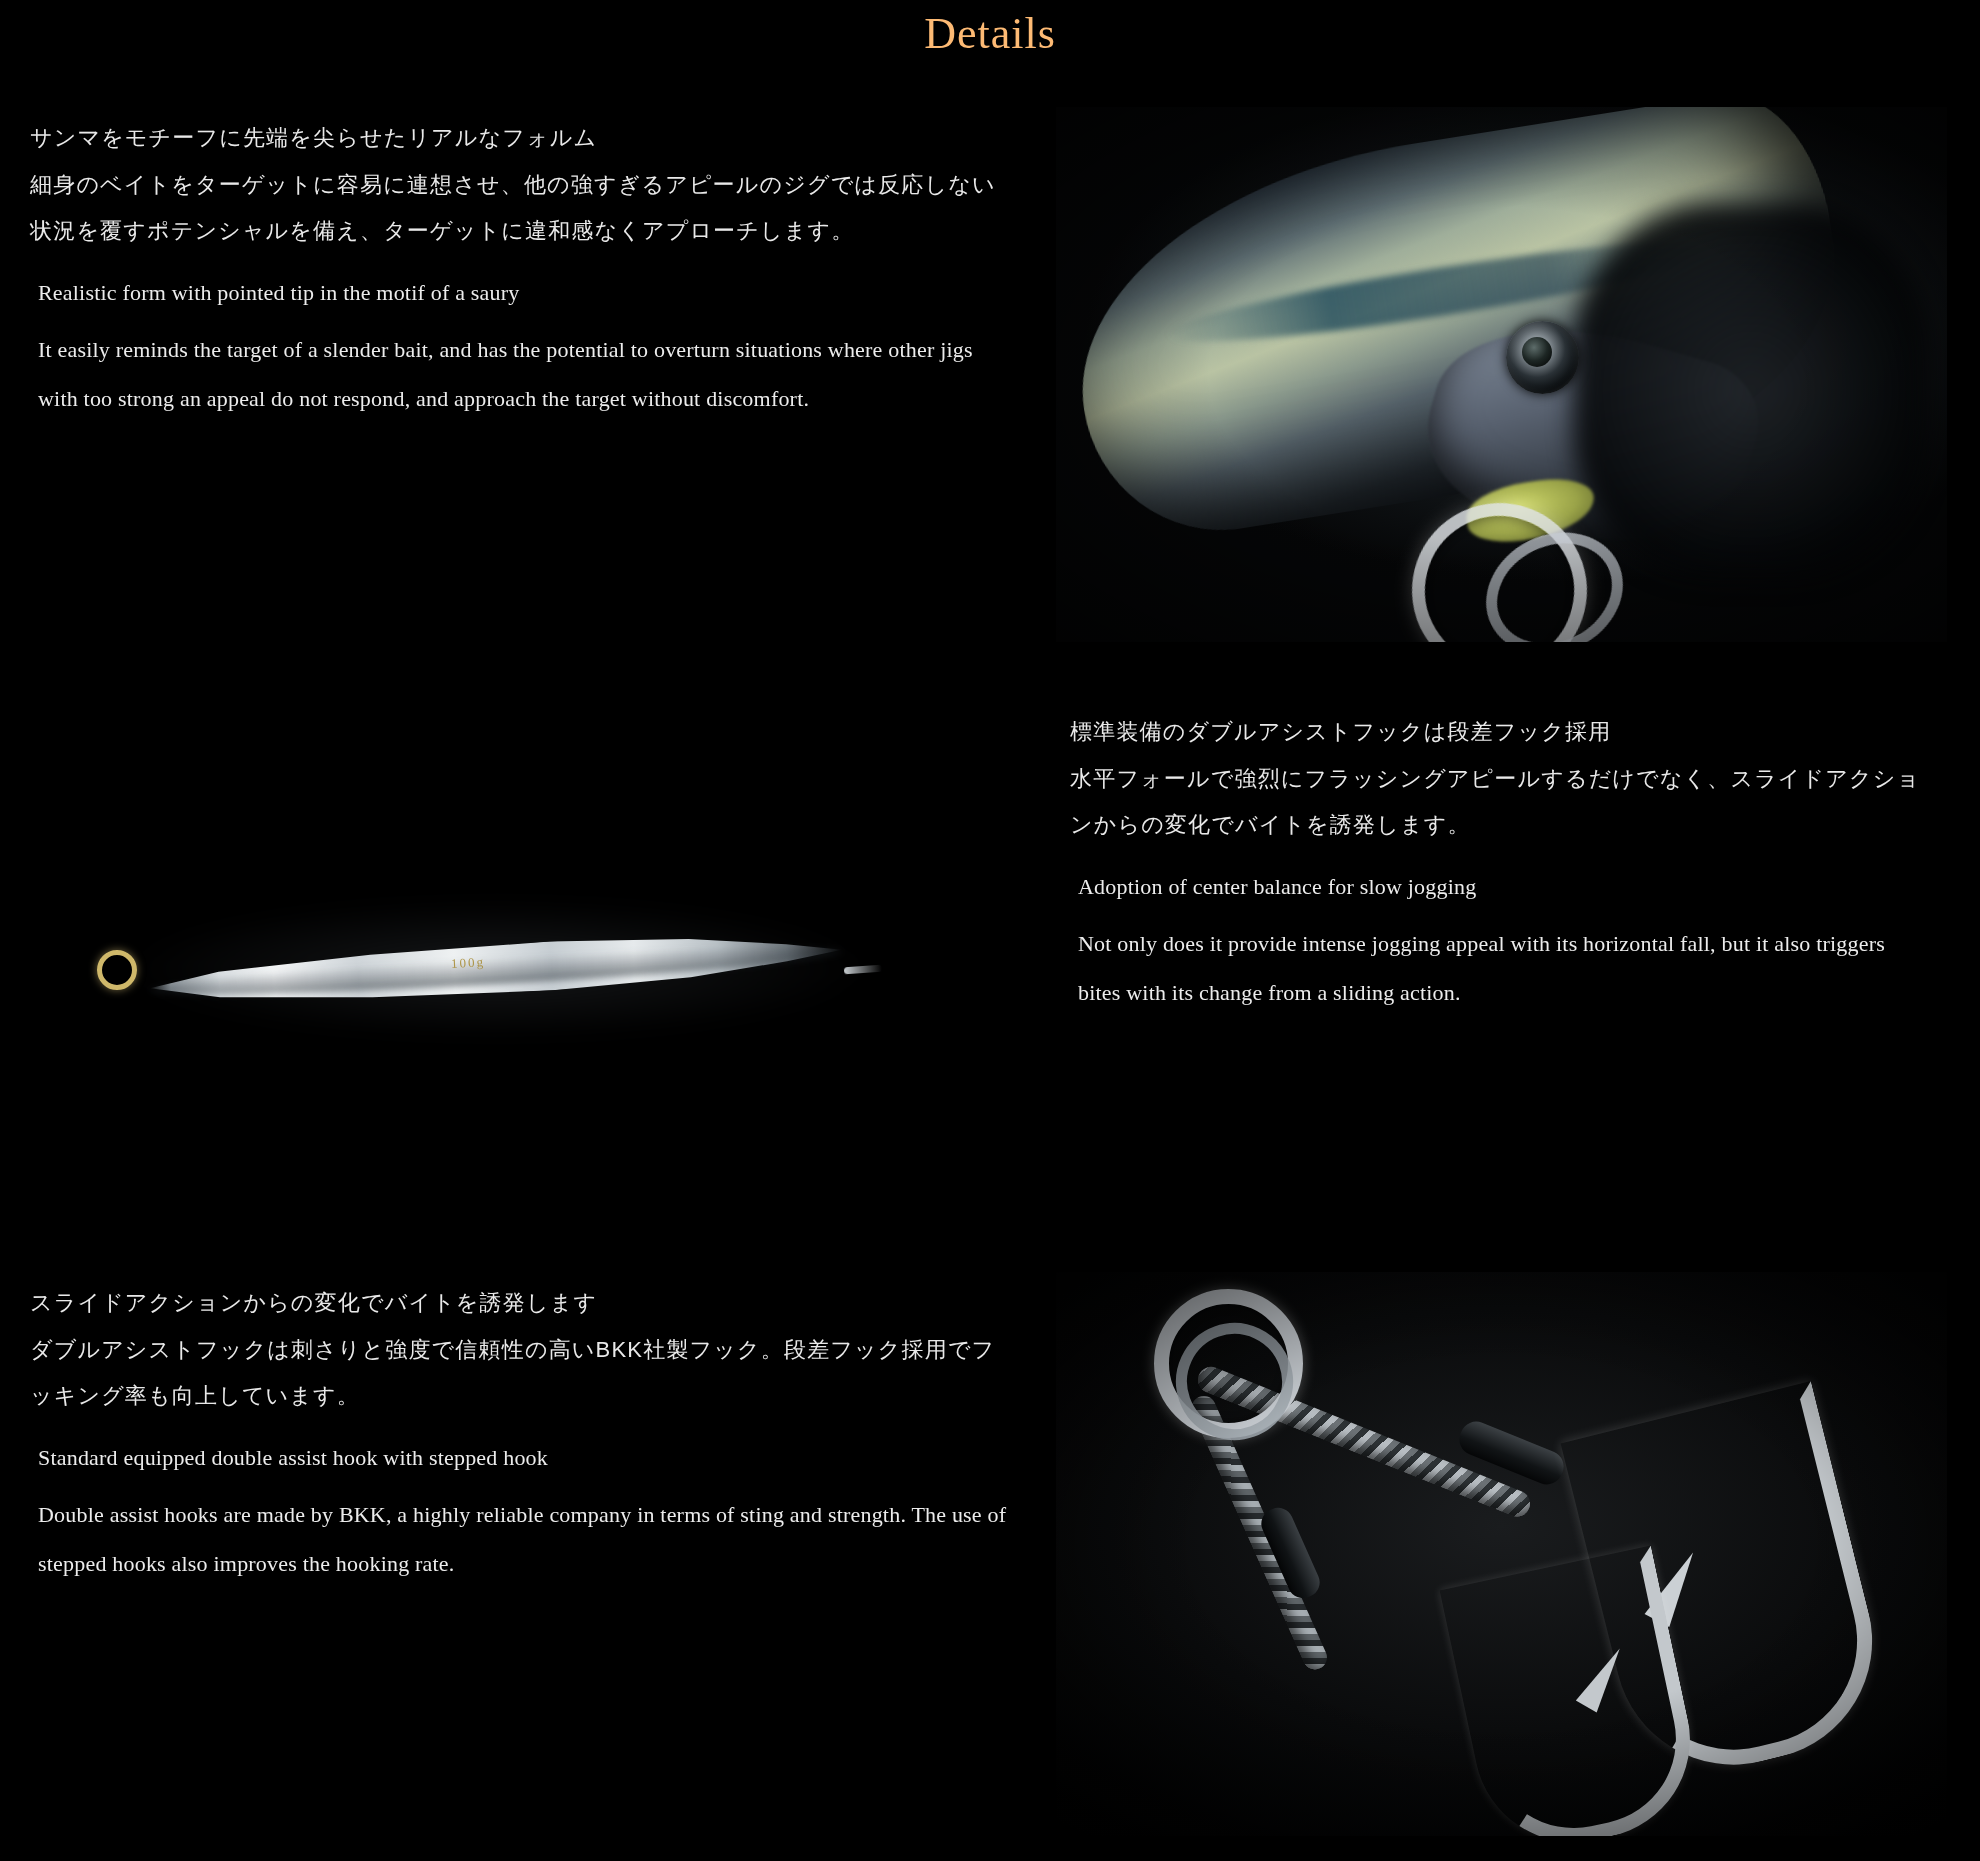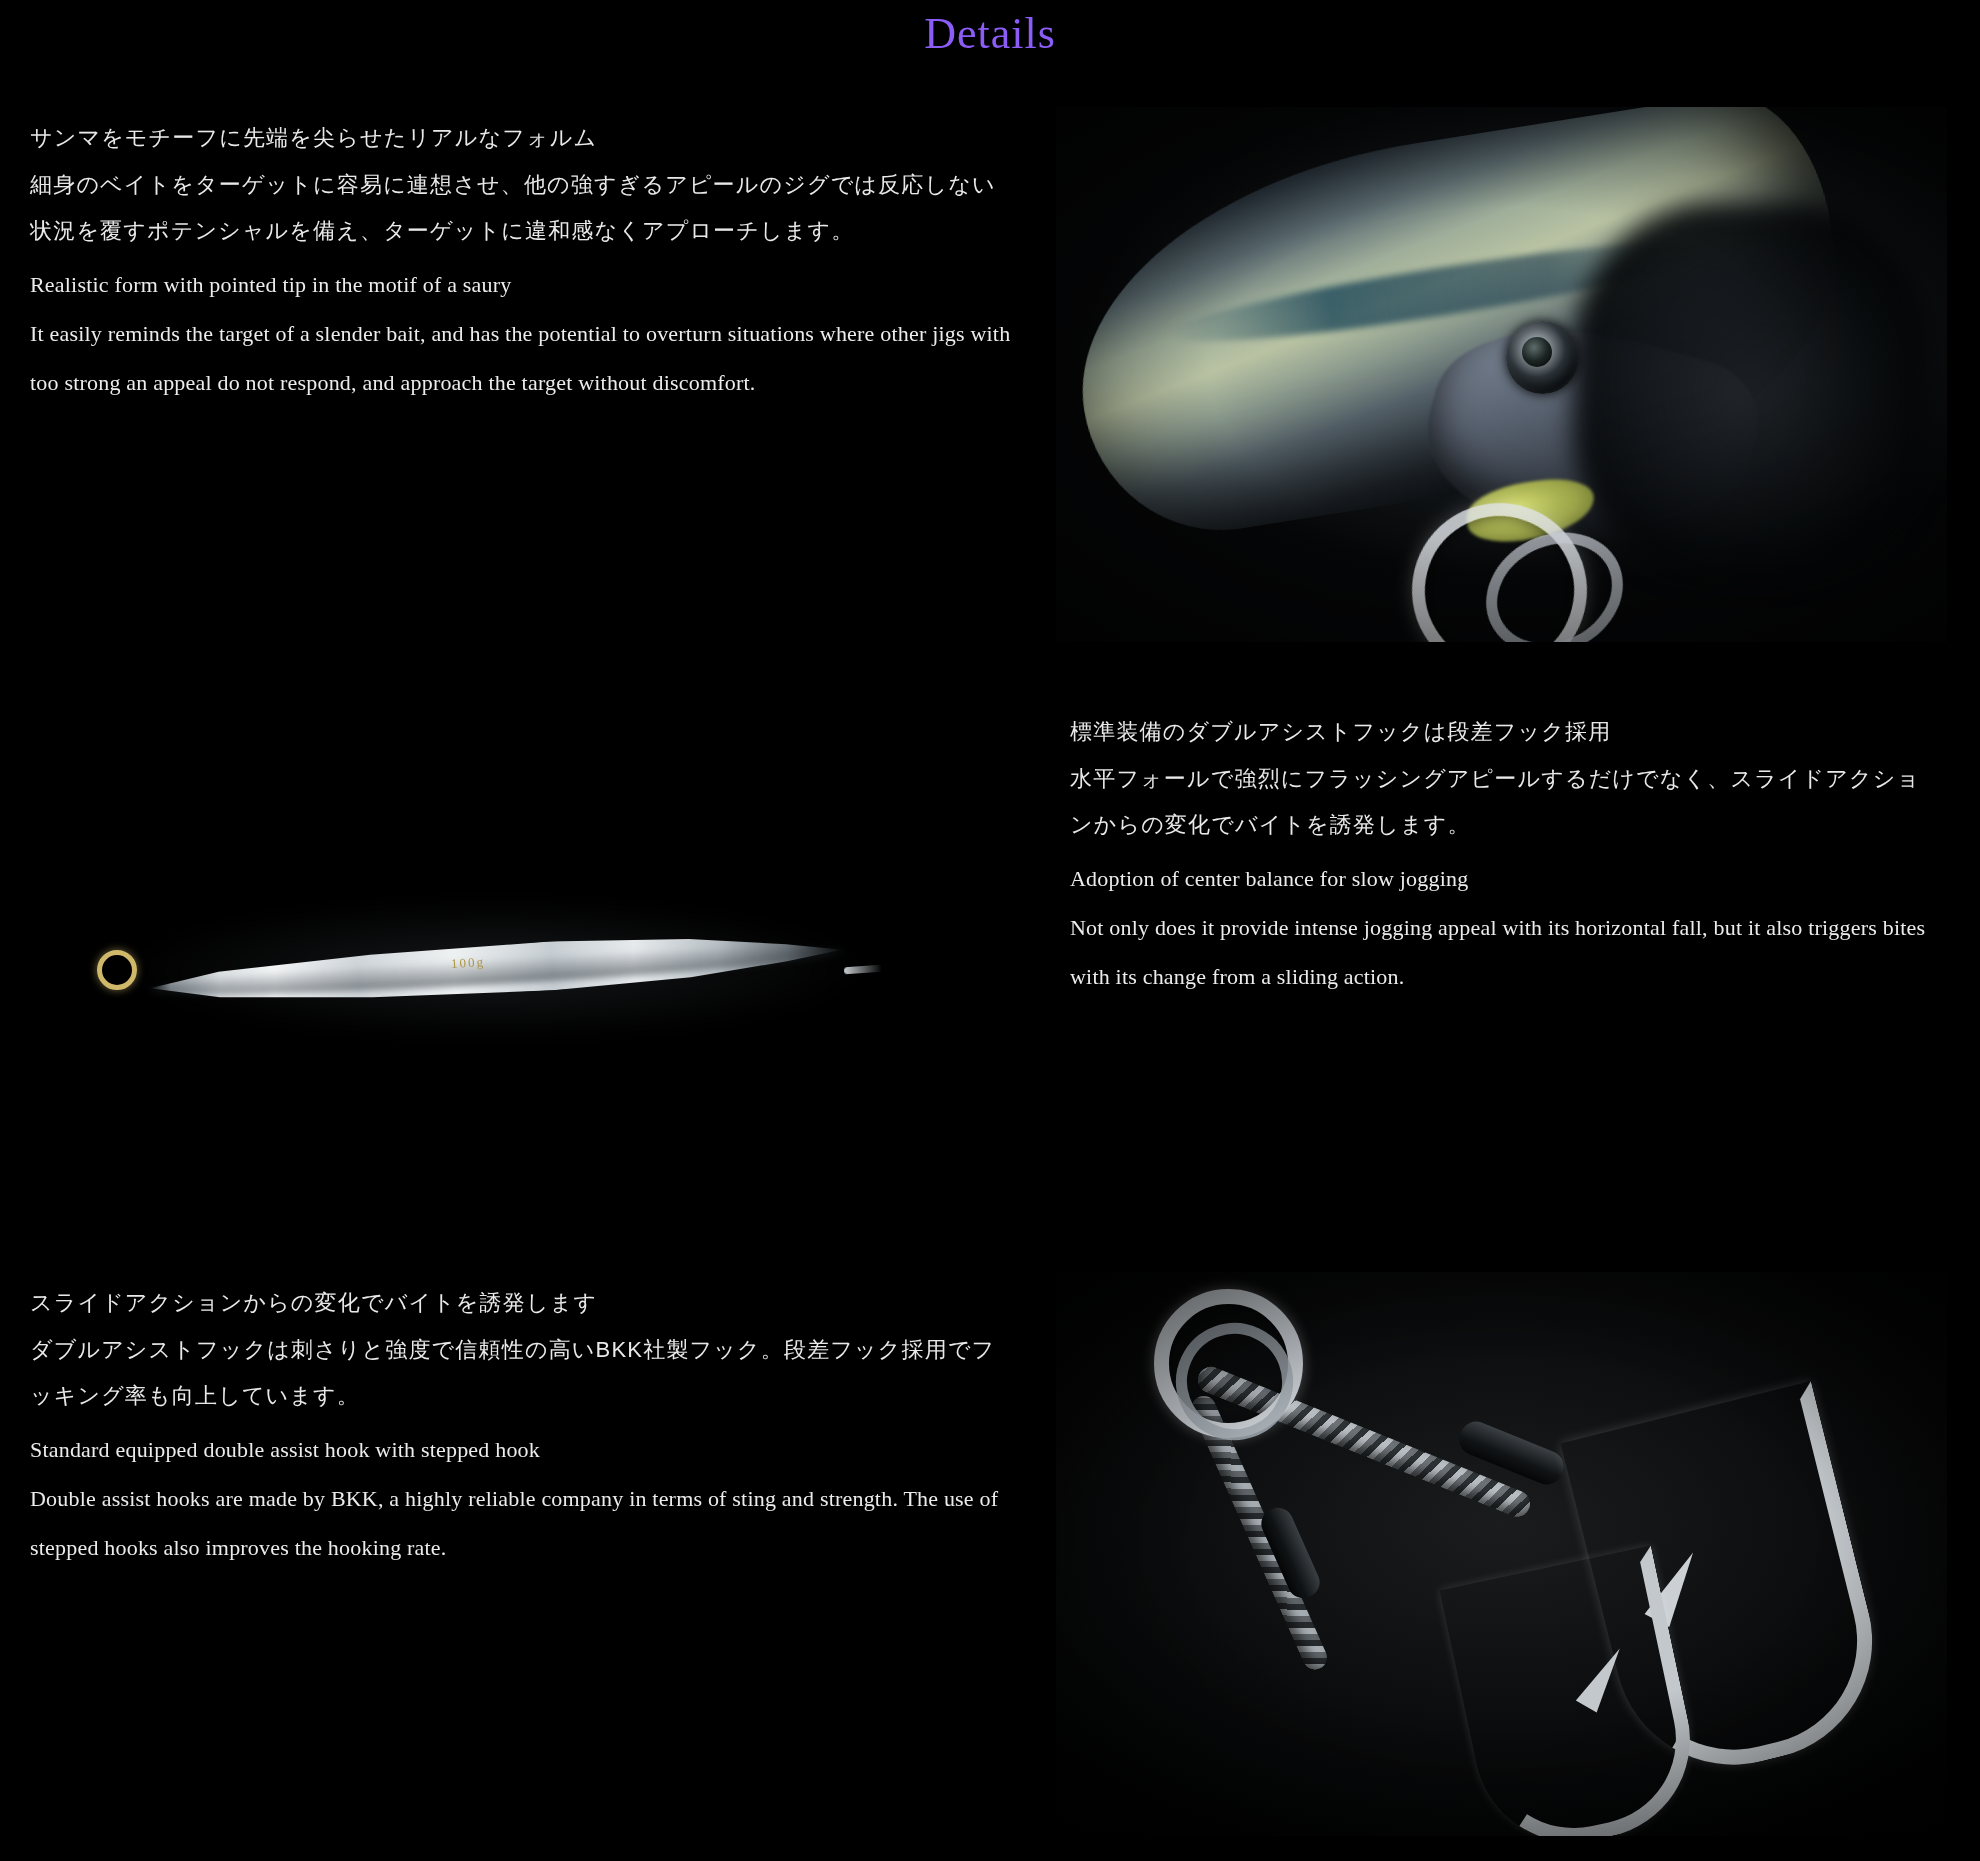--- a/index.html
+++ b/index.html
@@ -22,21 +22,21 @@
     overflow: hidden;
   }
 
   
   .page-title {
     text-align: center;
     font-family: "Liberation Serif", serif;
     font-size: 44px;
     font-weight: 400;
     letter-spacing: 1px;
-    color: #8b5cf6;
+    color: #fdba74;
     padding-top: 8px;
     margin: 0 0 48px 0;
   }
 
   
   .details-grid {
     display: grid;
     grid-template-columns: 1020px 891px;
     column-gap: 20px;
     row-gap: 0px;
@@ -56,21 +56,21 @@
     color: #e9e9e9;
     margin: 0;
     font-weight: 300;
   }
   .text-block .en {
     font-family: "Liberation Serif", serif;
     font-size: 22px;
     line-height: 2.22;
     letter-spacing: 0.2px;
     color: #ececec;
-    margin: 0;
+    margin: 8px;
   }
   .text-block .gap {
     height: 6px;
   }
 
   
   .photo {
     position: relative;
     overflow: hidden;
     background: #000;

